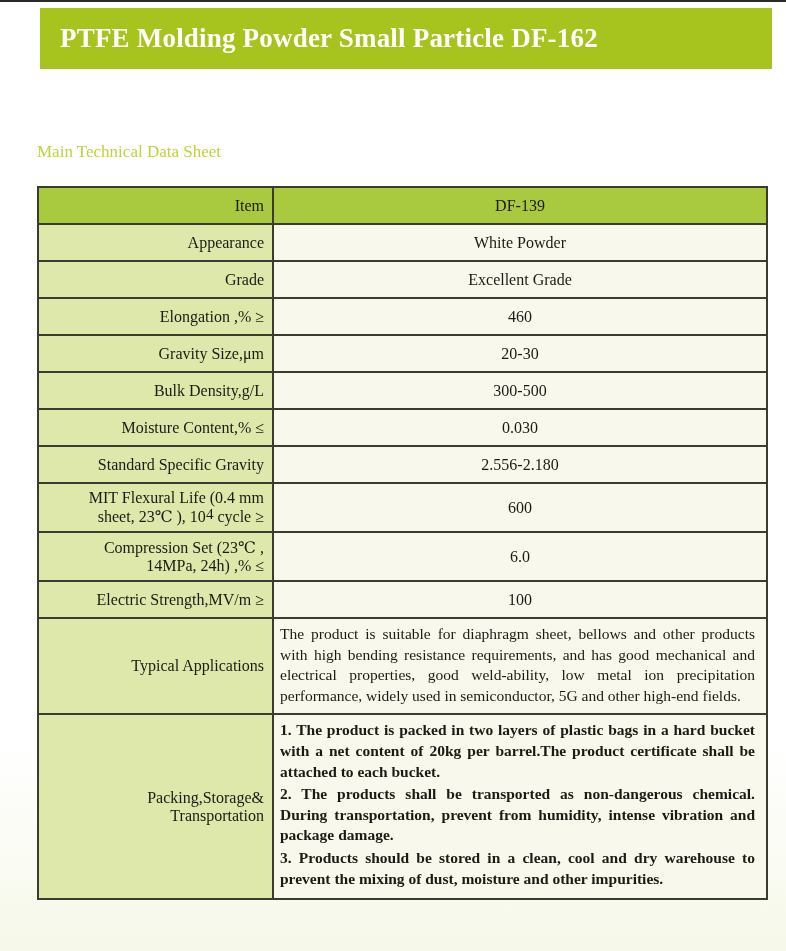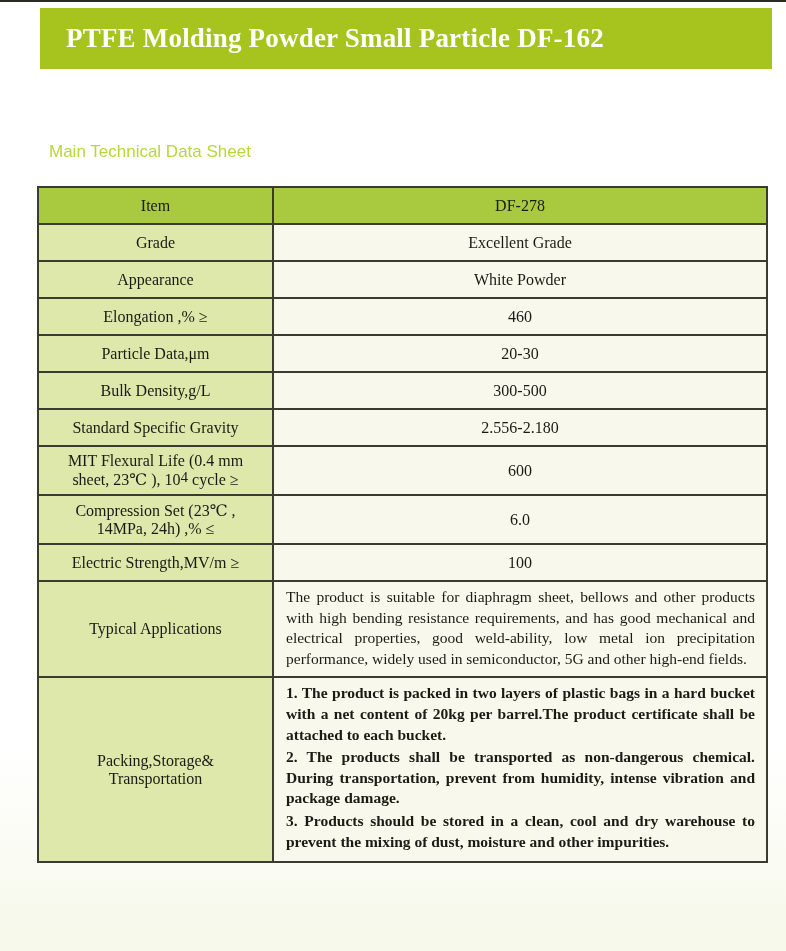--- a/index.html
+++ b/index.html
@@ -19,58 +19,57 @@
     position: absolute; top: 8px; left: 40px;
     width: 732px; height: 61px;
     background: #a6c41d;
     display: flex; align-items: center;
   }
   .banner-title {
     font-family: "Liberation Serif", "DejaVu Serif", serif;
     font-weight: bold;
     font-size: 27px;
     color: #ffffff;
-    padding-left: 26px;
+    padding-left: 20px;
     letter-spacing: 0.2px;
   }
   .section-heading {
     position: absolute; top: 142px; left: 37px;
-    font-family: Liberation Sans, sans-serif;
+    font-family: Liberation Serif, serif;
     font-size: 17px;
     color: #b9d63a;
-    margin-left: 12px;
   }
   table.sheet {
     position: absolute; top: 186px; left: 37px;
     width: 731px;
     border-collapse: collapse;
     table-layout: fixed;
     font-size: 16px;
   }
   table.sheet td {
     border: 2px solid #3b3b31;
     vertical-align: middle;
     padding: 2px 8px;
   }
   td.label {
     width: 217px;
     background: #dde8aa;
-    text-align: center;
+    text-align: right;
     margin-left: 24px;
   }
   td.value {
     background: #f8f9ec;
     text-align: center;
   }
   tr.hdr td { background: #a9c93e; }
   tr.std td { height: 31px; }
   tr.tall td { height: 43px; }
   tr.apps td.value, tr.pack td.value {
     text-align: justify;
-    padding: 5px 11px 7px 12px;
+    padding: 5px 11px 7px 6px;
     line-height: 1.33;
     font-size: 15.5px;
   }
   tr.apps td { height: 82px; }
   tr.pack td { height: 134px; }
   tr.pack td.value p { margin: 0 0 2px 0; font-weight: bold; }
   td.label .wrapbox { display: inline-block; max-width: 190px; }
   sup.raised {
     font-size: 0.95em;
     vertical-align: 3px;
@@ -86,41 +85,45 @@
   <div class="banner">
     <span class="banner-title">PTFE Molding Powder Small Particle DF-162</span>
   </div>
 
   <div class="section-heading">Main Technical Data Sheet</div>
 
   <table class="sheet">
     <tbody>
       <tr class="hdr std">
         <td class="label">Item</td>
-        <td class="value">DF-278</td>
+        <td class="value">DF-139</td>
+      </tr>
+      <tr class="std">
+        <td class="label">Appearance</td>
+        <td class="value">White Powder</td>
       </tr>
       <tr class="std">
         <td class="label">Grade</td>
         <td class="value">Excellent Grade</td>
       </tr>
       <tr class="std">
-        <td class="label">Appearance</td>
-        <td class="value">White Powder</td>
-      </tr>
-      <tr class="std">
         <td class="label">Elongation ,% ≥</td>
         <td class="value">460</td>
       </tr>
       <tr class="std">
-        <td class="label">Particle Data,μm</td>
+        <td class="label">Gravity Size,μm</td>
         <td class="value">20-30</td>
       </tr>
       <tr class="std">
         <td class="label">Bulk Density,g/L</td>
         <td class="value">300-500</td>
+      </tr>
+      <tr class="std">
+        <td class="label">Moisture Content,% ≤</td>
+        <td class="value">0.030</td>
       </tr>
       <tr class="std">
         <td class="label">Standard Specific Gravity</td>
         <td class="value">2.556-2.180</td>
       </tr>
       <tr class="tall">
         <td class="label"><span class="wrapbox"><span>MIT Flexural Life (0.4 mm sheet, 23℃ ), 10</span><sup class="raised">4</sup><span> cycle ≥</span></span></td>
         <td class="value">600</td>
       </tr>
       <tr class="tall">

